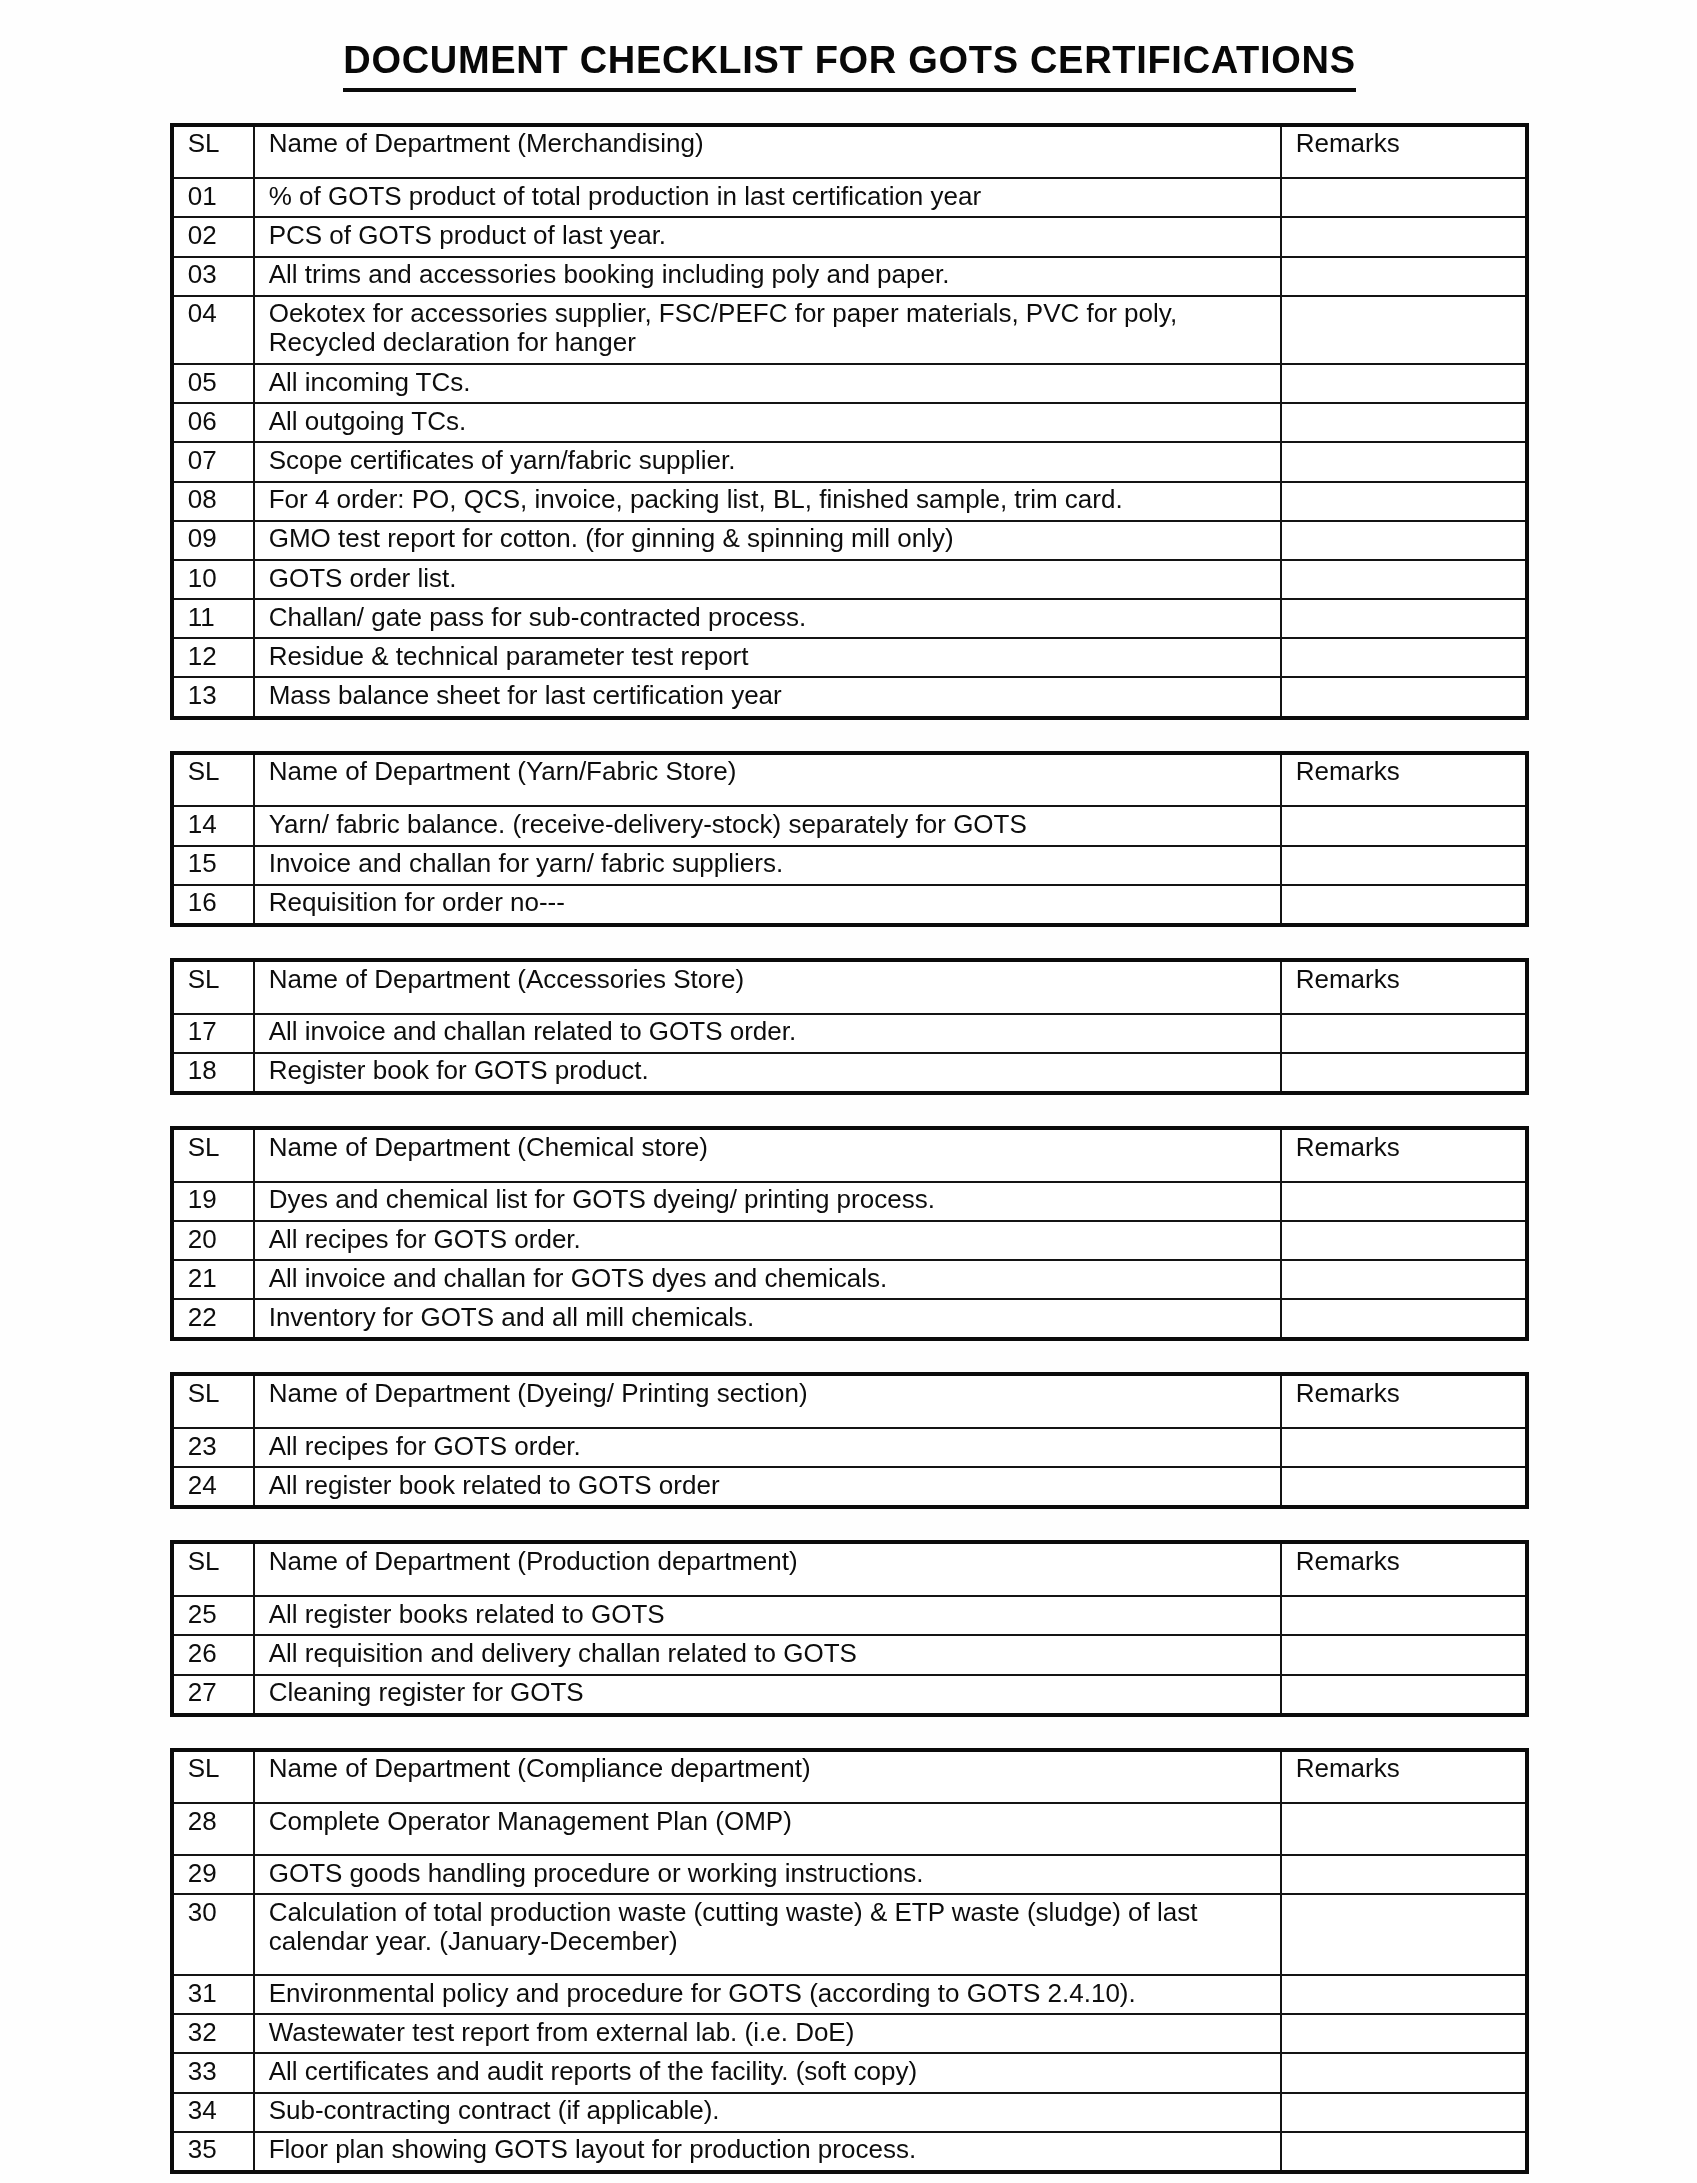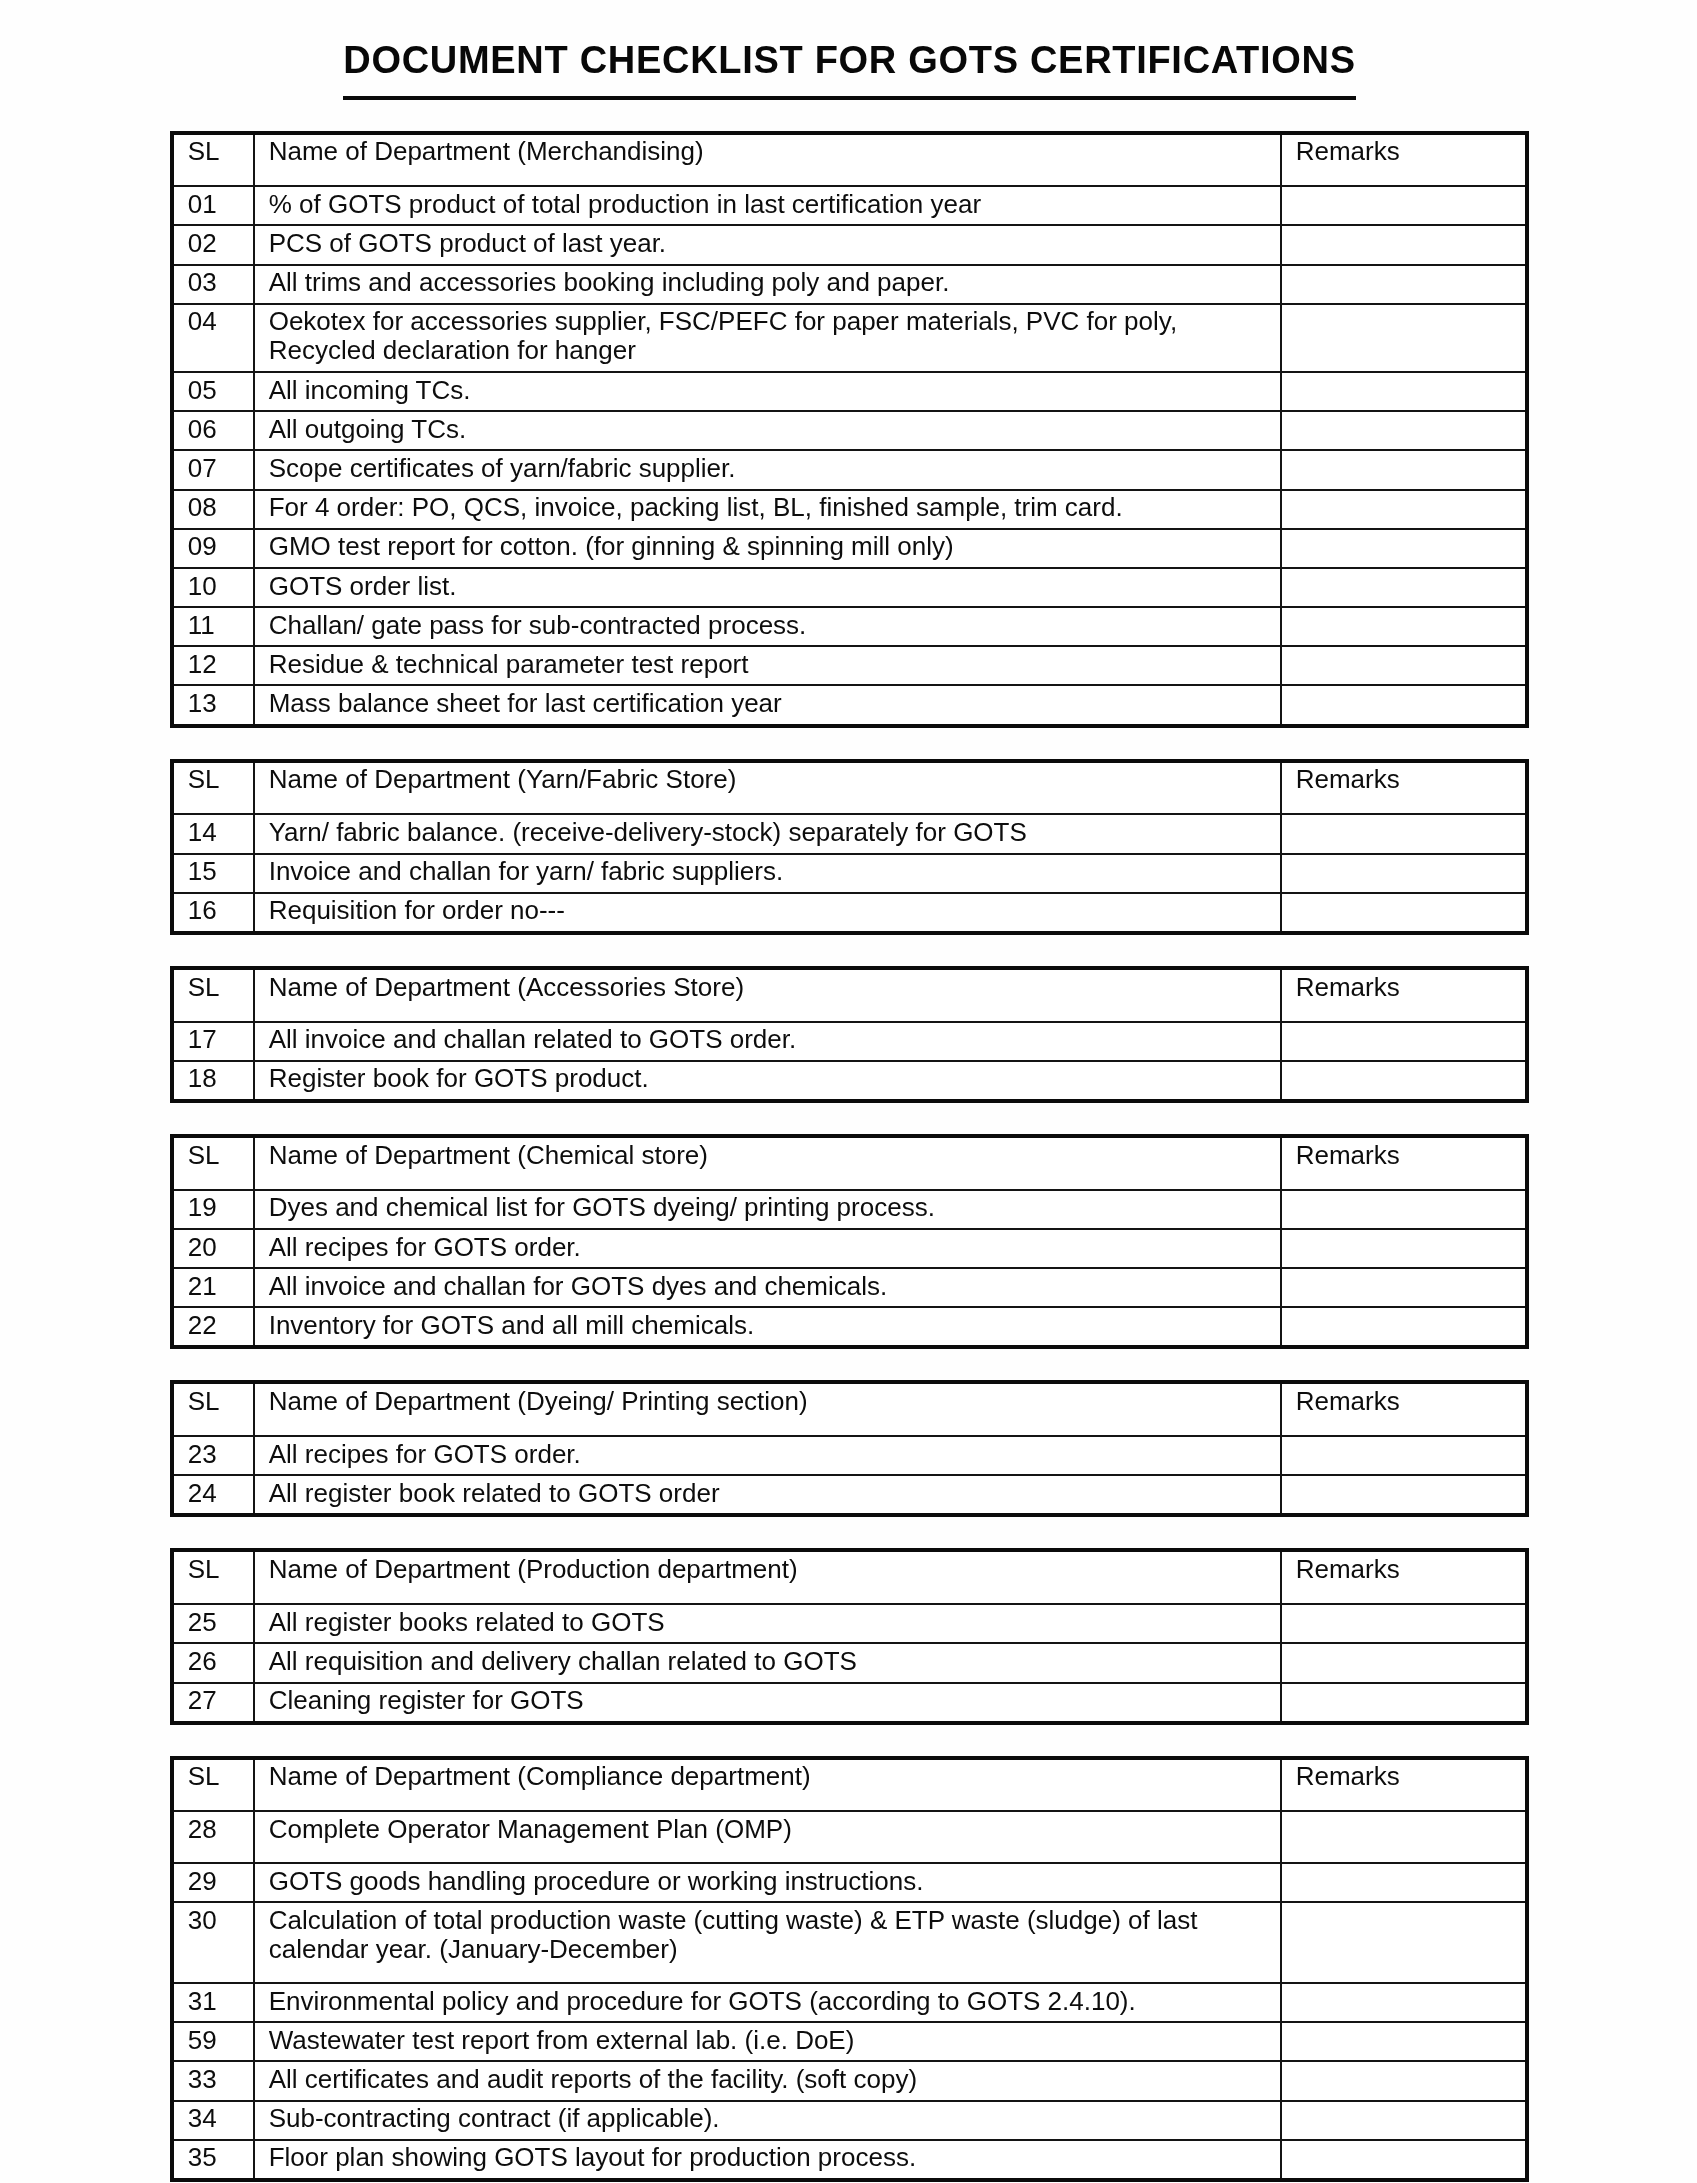--- a/index.html
+++ b/index.html
@@ -22,21 +22,21 @@
     text-align: center;
     margin: 18px 0 31px 0;
   }
   .doc-title span {
     display: inline-block;
     font-size: 38px;
     font-weight: 700;
     letter-spacing: 0.7px;
     color: #080808;
     border-bottom: 4.8px solid #0a0a0a;
-    padding-bottom: 14px;
+    padding-bottom: 6px;
   }
   table.checklist {
     width: 100%;
     border-collapse: collapse;
     table-layout: fixed;
     border: 4.1px solid #0b0b0b;
     margin: 0 0 31px 0;
     background: #fff;
   }
   table.checklist th,
@@ -333,21 +333,21 @@
           <td class="cell-sl">30</td>
           <td>Calculation of total production waste (cutting waste) &amp; ETP waste (sludge) of last calendar year. (January-December)</td>
           <td></td>
         </tr>
       <tr>
           <td class="cell-sl">31</td>
           <td>Environmental policy and procedure for GOTS (according to GOTS 2.4.10).</td>
           <td></td>
         </tr>
       <tr>
-          <td class="cell-sl">59</td>
+          <td class="cell-sl">32</td>
           <td>Wastewater test report from external lab. (i.e. DoE)</td>
           <td></td>
         </tr>
       <tr>
           <td class="cell-sl">33</td>
           <td>All certificates and audit reports of the facility. (soft copy)</td>
           <td></td>
         </tr>
       <tr>
           <td class="cell-sl">34</td>

